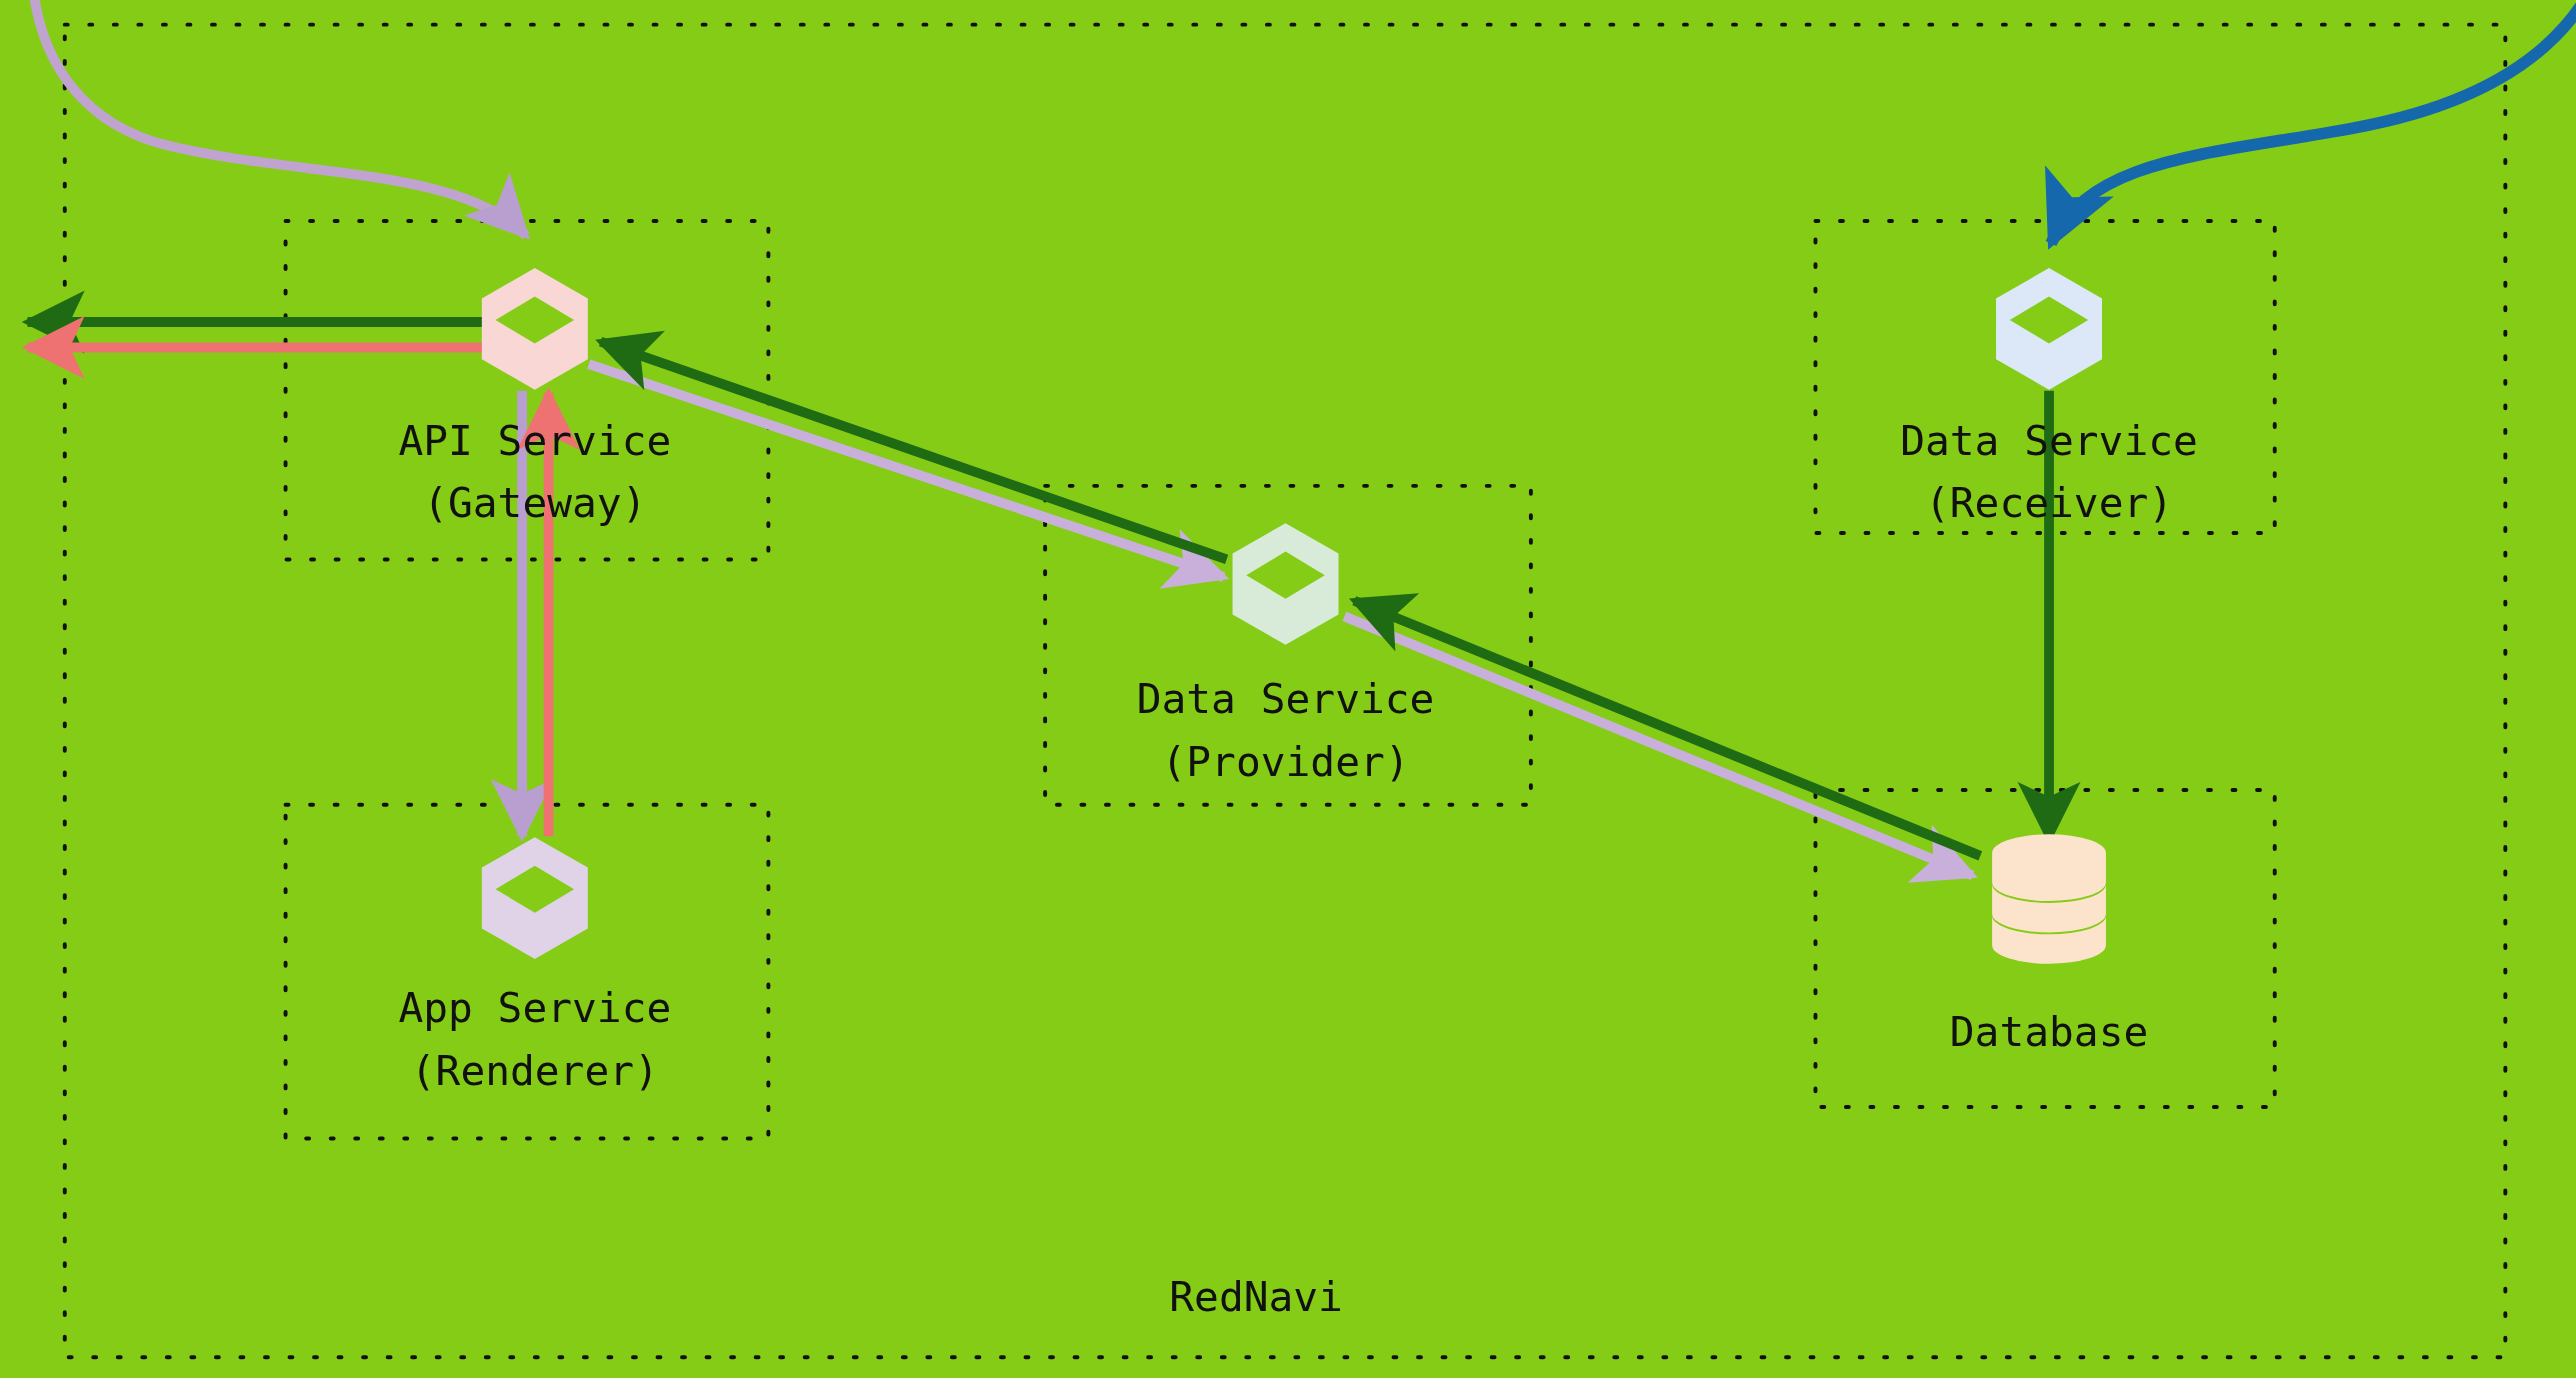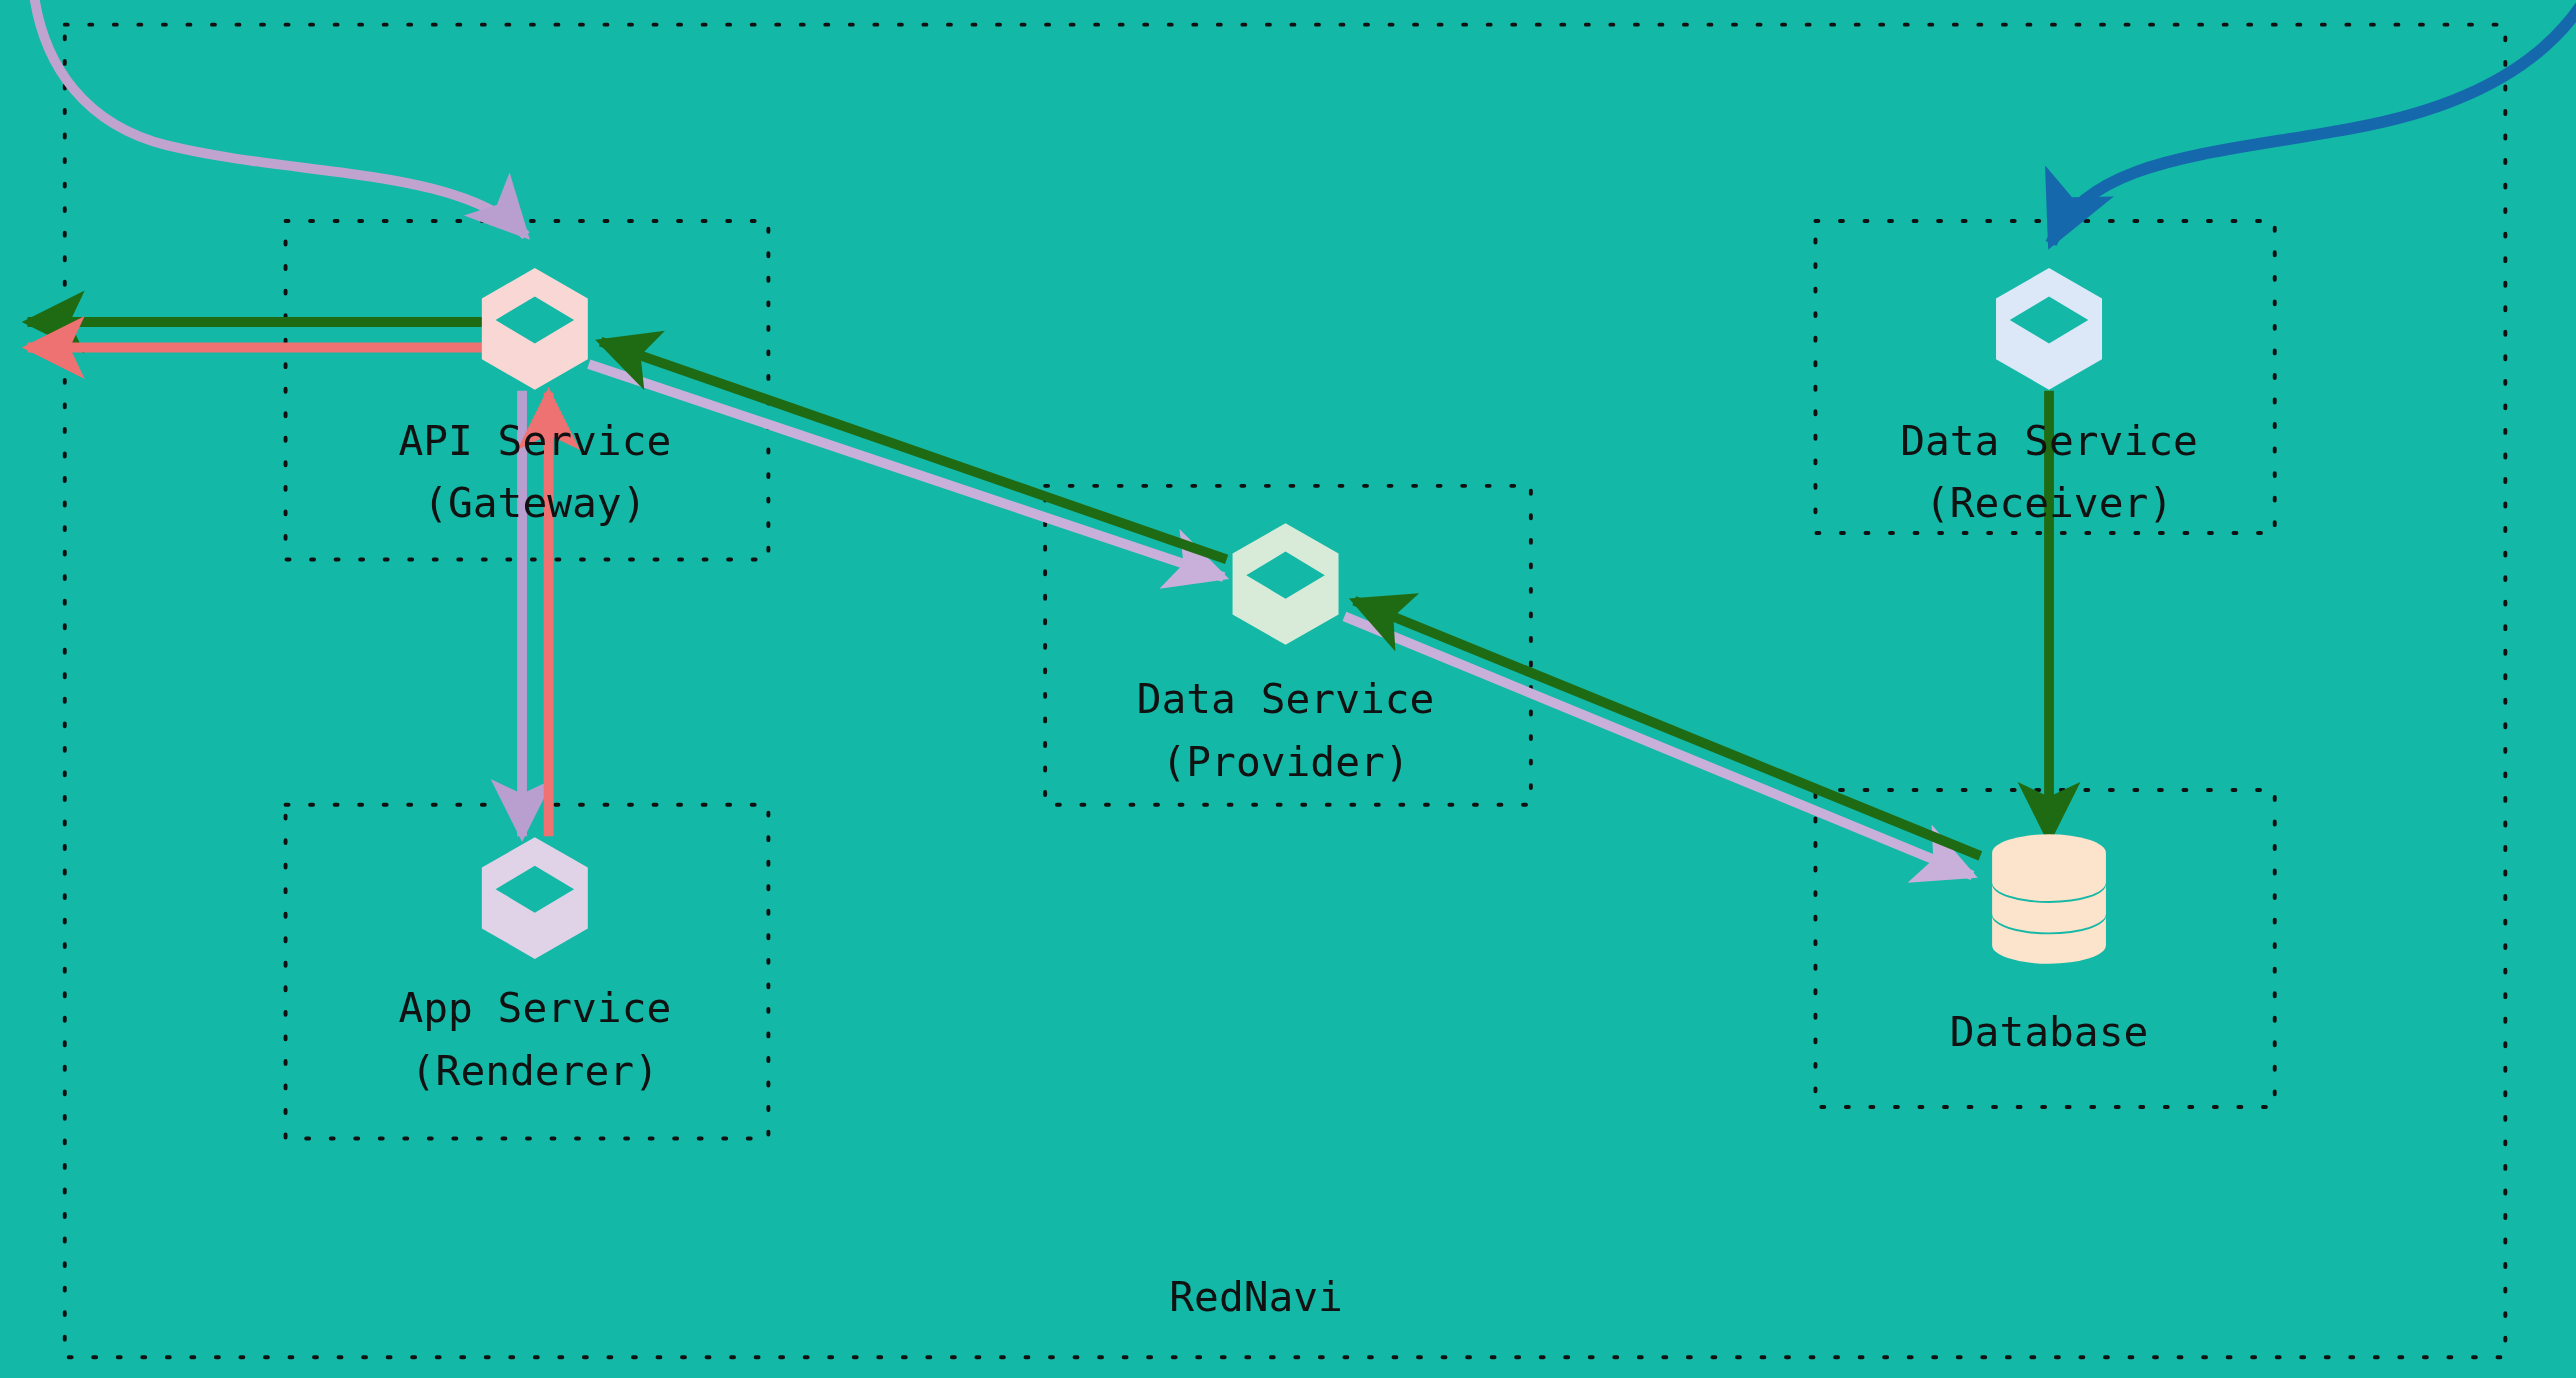--- a/index.html
+++ b/index.html
@@ -4,21 +4,21 @@
 <style>
   html, body {
     margin: 0;
     padding: 0;
     background: #ffffff;
   }
   #stage {
     position: relative;
     width: 2576px;
     height: 1379px;
-    background: #14b8a6;
+    background: #84cc16;
     font-family: "DejaVu Sans Mono", "Liberation Mono", monospace;
     overflow: hidden;
   }
   #diagram-svg {
     position: absolute;
     left: 0;
     top: 0;
     width: 2576px;
     height: 1379px;
   }

